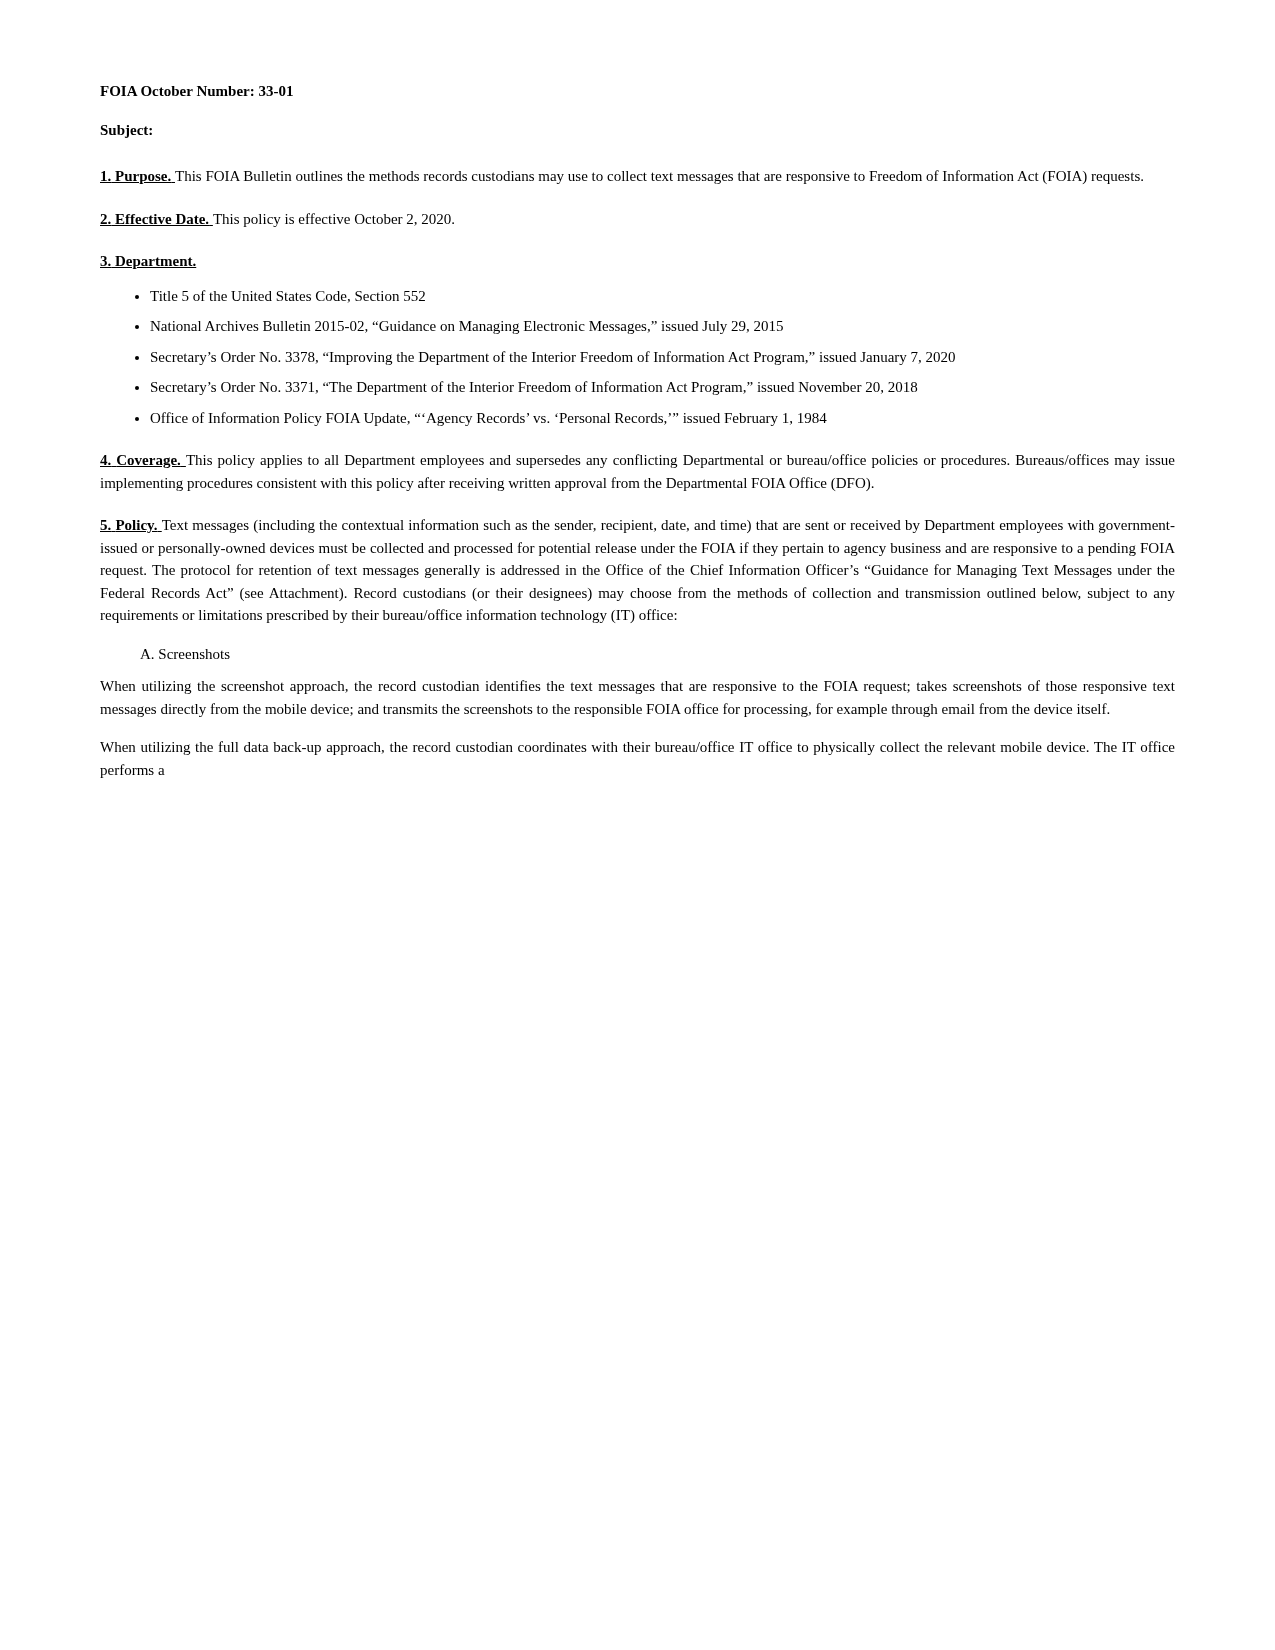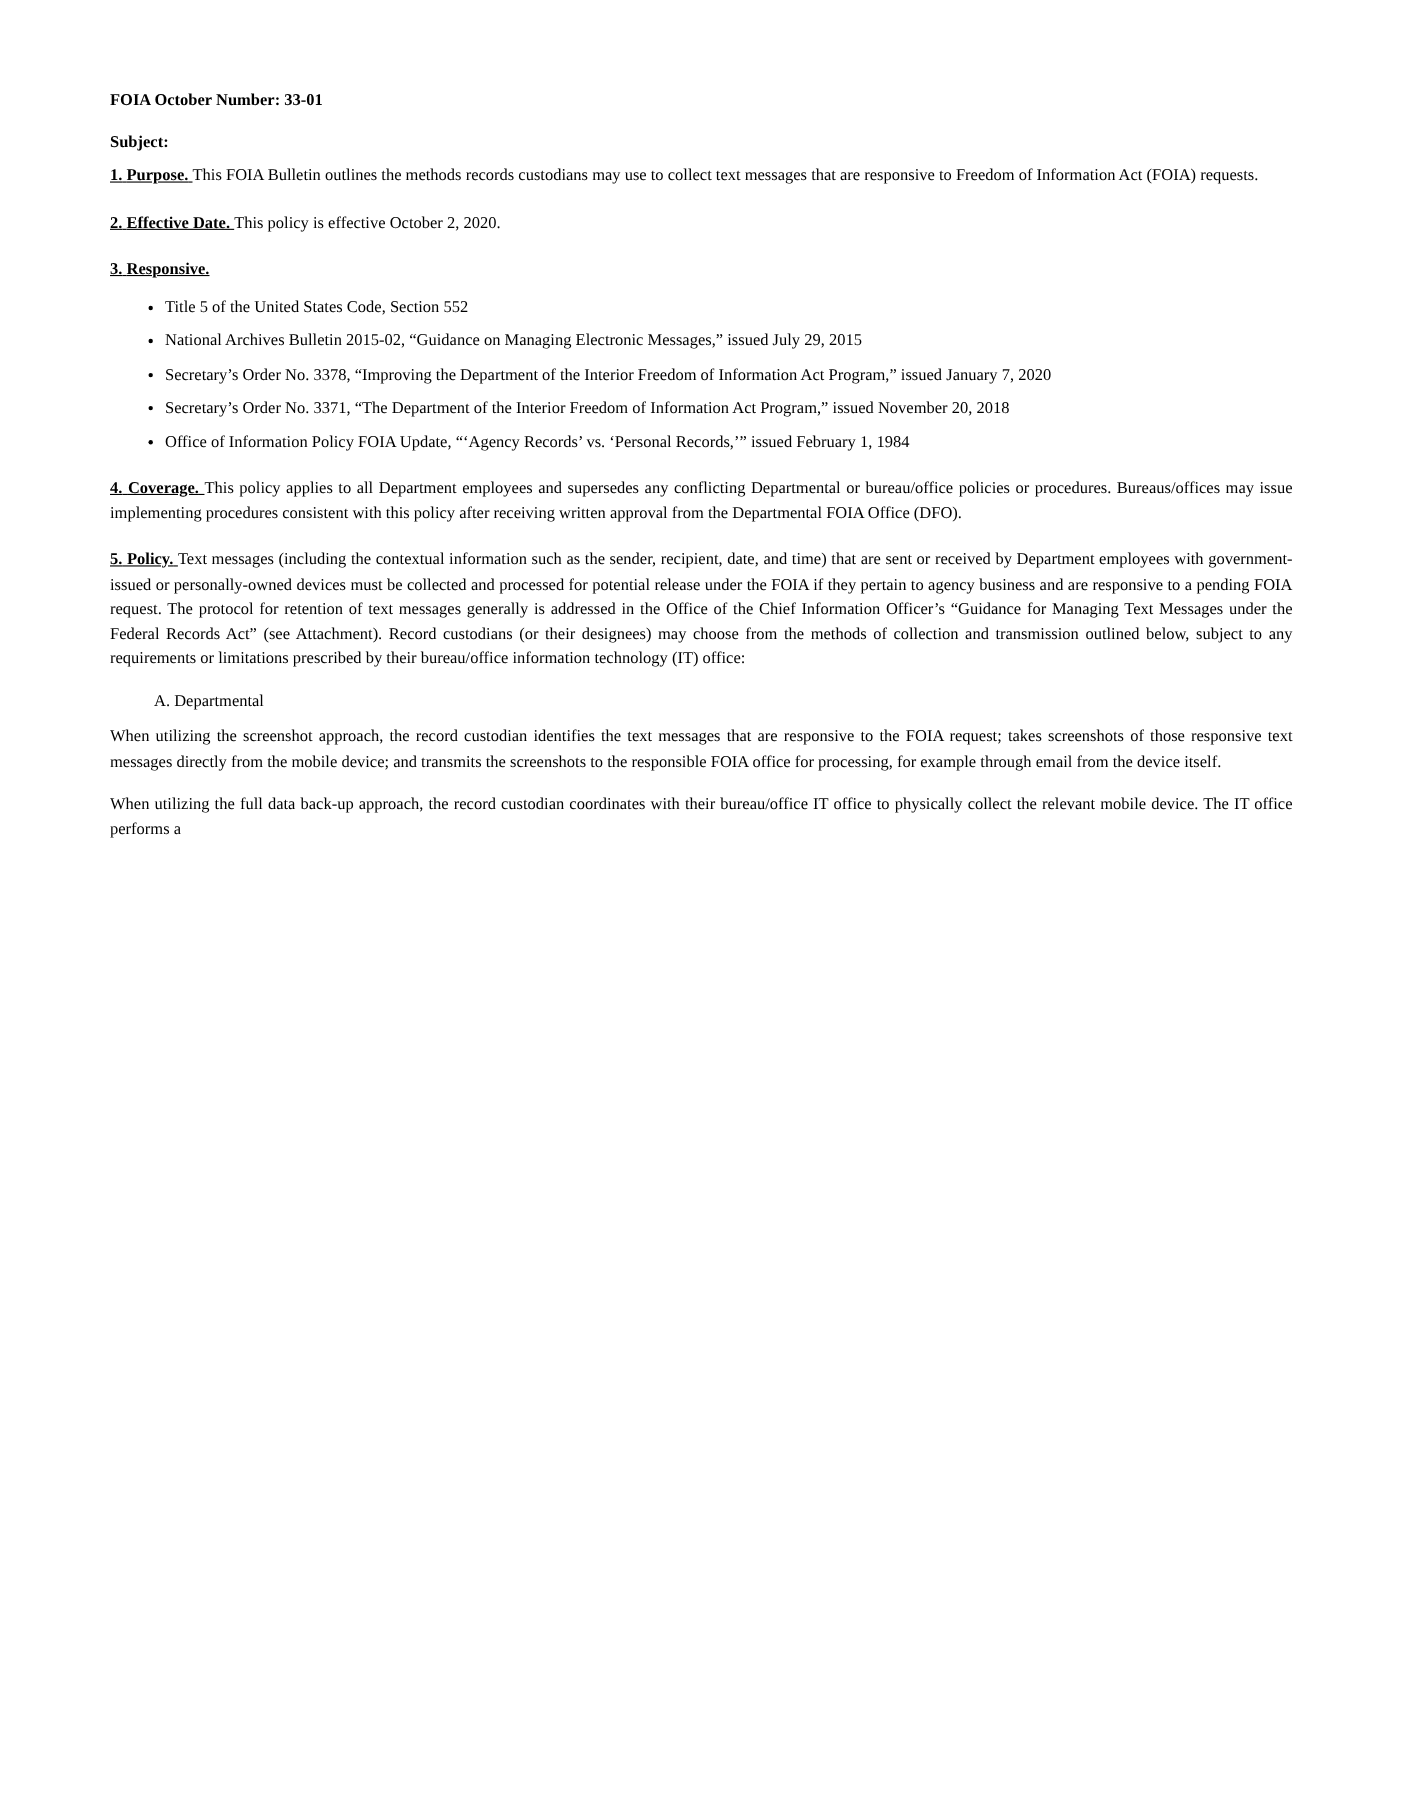--- a/index.html
+++ b/index.html
@@ -22,21 +22,21 @@
     .section {
       margin-bottom: 20px;
     }
 
     .foia-bulletin-number {
       font-weight: bold;
       margin-bottom: 16px;
     }
 
     .subject-line {
-      margin-bottom: 8px;
+      margin-bottom: 24px;
       display: flex;
       gap: 12px;
     }
 
     .subject-label {
       font-weight: bold;
       white-space: nowrap;
     }
 
     .section-heading {
@@ -99,21 +99,21 @@
       <span>2.</span>
       <span>Effective Date.</span>
     </span>
     <span>This policy is effective October 2, 2020.</span>
   </p>
 </div>
 
 <div class="section">
   <p class="section-heading">
     <span>3.</span>
-    <span>Responsive.</span>
+    <span>Department.</span>
   </p>
   <ul class="bullet-list">
     <li><span>Title 5 of the United States Code, Section 552</span></li>
     <li><span>National Archives Bulletin 2015-02, “Guidance on Managing Electronic Messages,” issued July 29, 2015</span></li>
     <li><span>Secretary’s Order No. 3378, “Improving the Department of the Interior Freedom of Information Act Program,” issued January 7, 2020</span></li>
     <li><span>Secretary’s Order No. 3371, “The Department of the Interior Freedom of Information Act Program,” issued November 20, 2018</span></li>
     <li><span>Office of Information Policy FOIA Update, “‘Agency Records’ vs. ‘Personal Records,’” issued February 1, 1984</span></li>
   </ul>
 </div>
 
@@ -130,21 +130,21 @@
 <div class="section">
   <p class="body-paragraph">
     <span class="inline-bold-underline">
       <span>5.</span>
       <span>Policy.</span>
     </span>
     <span>Text messages (including the contextual information such as the sender, recipient, date, and time) that are sent or received by Department employees with government-issued or personally-owned devices must be collected and processed for potential release under the FOIA if they pertain to agency business and are responsive to a pending FOIA request.  The protocol for retention of text messages generally is addressed in the Office of the Chief Information Officer’s “Guidance for Managing Text Messages under the Federal Records Act” (see Attachment).  Record custodians (or their designees) may choose from the methods of collection and transmission outlined below, subject to any requirements or limitations prescribed by their bureau/office information technology (IT) office:</span>
   </p>
 
   <p class="subsection-heading">
-    <span>A.  Departmental</span>
+    <span>A.  Screenshots</span>
   </p>
   <p class="body-paragraph">
     <span>When utilizing the screenshot approach, the record custodian identifies the text messages that are responsive to the FOIA request; takes screenshots of those responsive text messages directly from the mobile device; and transmits the screenshots to the responsible FOIA office for processing, for example through email from the device itself.</span>
   </p>
 
   <p class="body-paragraph">
     <span>When utilizing the full data back-up approach, the record custodian coordinates with their bureau/office IT office to physically collect the relevant mobile device.  The IT office performs a</span>
   </p>
 </div>
 

